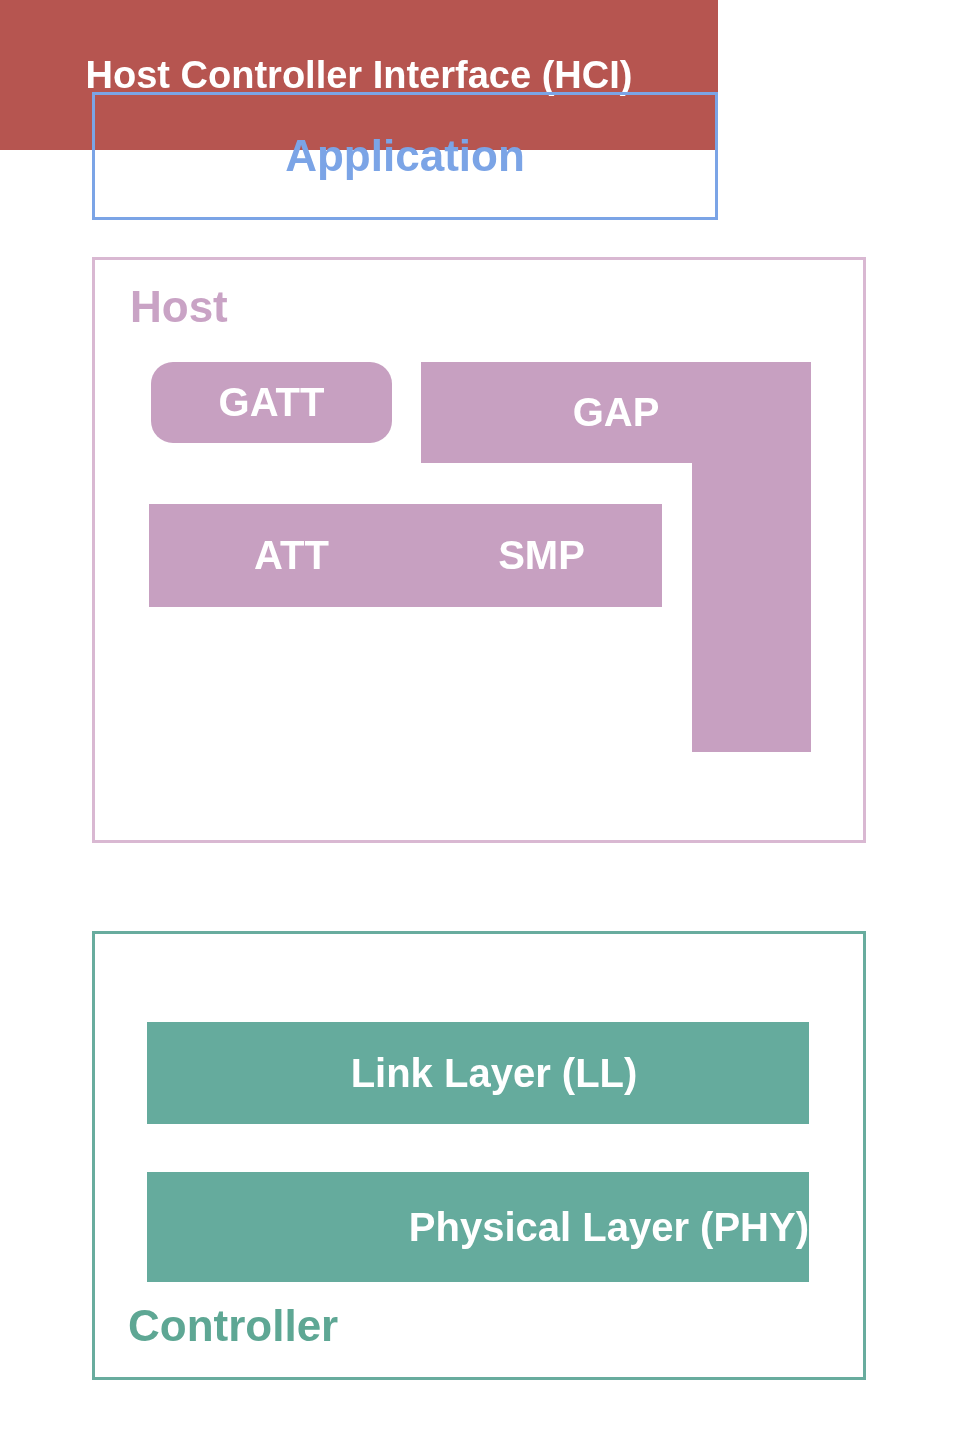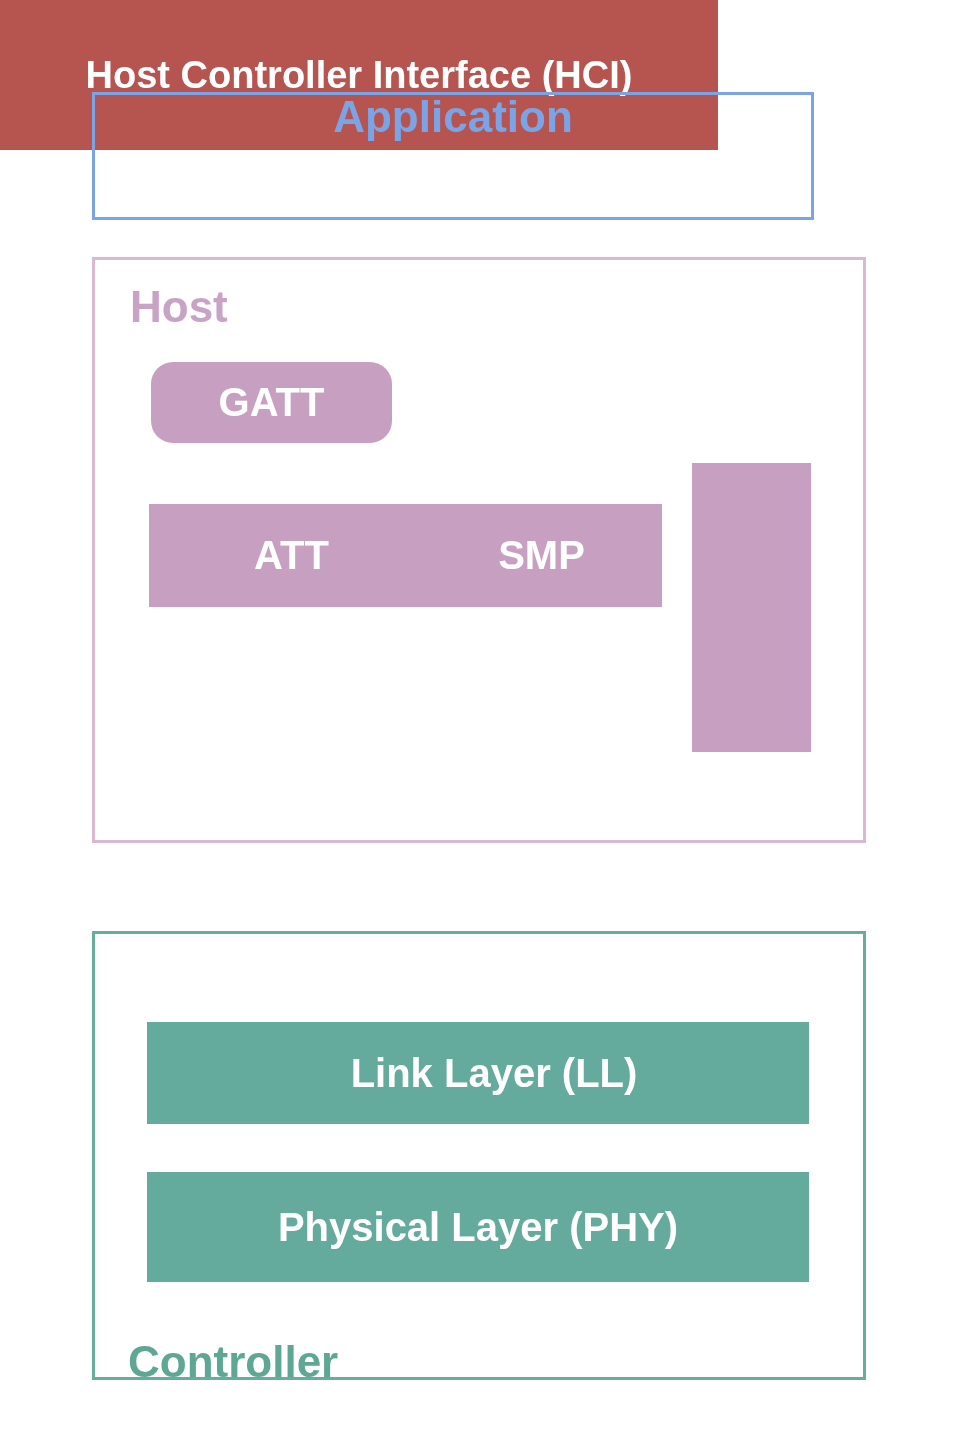--- a/index.html
+++ b/index.html
@@ -33,23 +33,23 @@
     font-size: 40px;
     display: flex;
     align-items: center;
     justify-content: center;
     white-space: nowrap;
   }
   .block.teal { background: var(--teal, #65AB9D); }
 
   
   #app-box {
-    left: 92px; top: 92px; width: 722px; height: 128px;
+    left: 92px; top: 92px; width: 626px; height: 128px;
     border: 3px solid var(--app-blue, #7BA4E6);
-    display: flex; justify-content: center;
+    display: flex; align-items: center; justify-content: center;
   }
   #app-box .label { color: var(--app-blue, #7BA4E6); }
 
   
   #host-box {
     left: 92px; top: 257px; width: 774px; height: 586px;
     border: 3px solid var(--mauve-border, #D9B8D2);
   }
   #host-label { left: 130px; top: 285px; color: var(--mauve-text, #C9A3C5); }
 
@@ -71,39 +71,42 @@
     display: flex; align-items: center; justify-content: center;
     z-index: 5;
     white-space: nowrap;
   }
 
   
   #controller-box {
     left: 92px; top: 931px; width: 774px; height: 449px;
     border: 3px solid var(--teal-border, #68AC9E);
   }
-  #controller-label { left: 128px; top: 1340px; color: var(--teal-text, #5EA794); }
+  #controller-label { left: 128px; top: 1304px; color: var(--teal-text, #5EA794); }
 
   #ll  { left: 147px; top: 1022px; width: 662px; height: 102px; padding-left: 32px; }
-  #phy { left: 147px; top: 1172px; width: 662px; height: 110px; }
+  #phy { left: 147px; top: 1172px; width: 662px; height: 110px; justify-content: flex-end; }
 </style>
 </head>
 <body>
 
 <div id="diagram">
 
   <div id="app-box" class="outline-box">
     <span class="label">Application</span>
   </div>
 
   <div id="host-box" class="outline-box"></div>
   <span id="host-label" class="abs label">Host</span>
 
   <div id="gatt" class="abs block">
     <span>GATT</span>
+  </div>
+  <div id="gap-top" class="abs block">
+    <span>GAP</span>
   </div>
   <div id="gap-col" class="abs block"></div>
   <div id="att" class="abs block">
     <span>ATT</span>
   </div>
   <div id="smp" class="abs block">
     <span>SMP</span>
   </div>
 
   <div id="controller-box" class="outline-box"></div>

